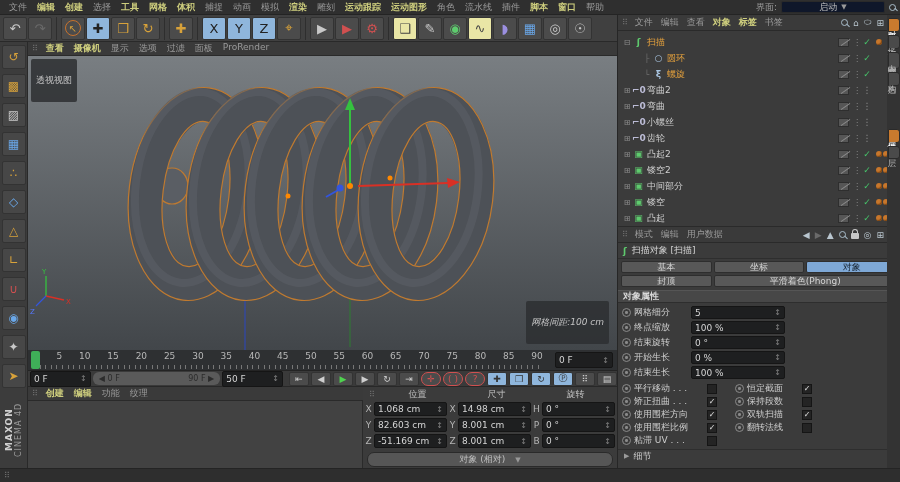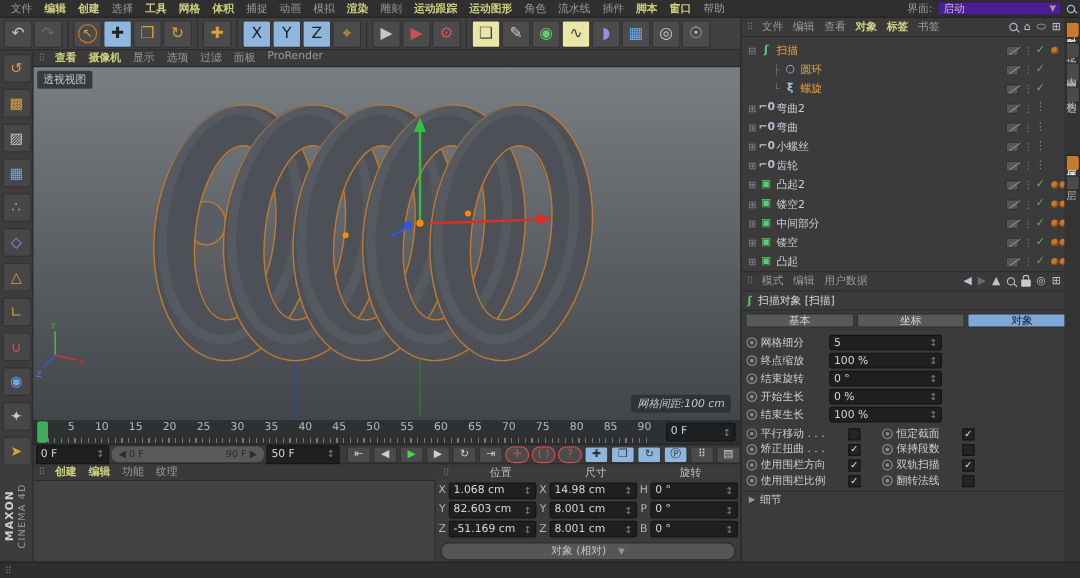--- a/index.html
+++ b/index.html
@@ -8,22 +8,22 @@
   #app { position:relative; width:900px; height:482px; background:#383838; overflow:hidden;
          color:#c8c8c8; font-size:9px; }
 
   
   #menubar { position:absolute; top:0; left:0; width:900px; height:15px; background:#2f2f2f;
              border-bottom:1px solid #242424; display:flex; align-items:center; padding-left:4px; }
   .mi { padding:0 5px; color:#9a9a9a; cursor:default; white-space:nowrap; }
   .mi.hl { color:#cfcf7e; font-weight:bold; }
   #iface { margin-left:auto; display:flex; align-items:center; gap:4px; padding-right:4px; }
   #iface .lbl { color:#9a9a9a; }
-  .dropdown { background:#4c1d95; border:1px solid #2a2a2a; border-radius:2px; height:12px;
-              display:flex; align-items:center; justify-content:space-between; color:#c0c0c0; padding:0 4px; }
+  .dropdown { background:#0f172a; border:1px solid #2a2a2a; border-radius:2px; height:12px;
+              display:flex; align-items:center; justify-content:center; color:#c0c0c0; padding:0 4px; }
   #iface .dropdown { width:104px; }
   .caret { color:#999; font-size:7px; margin-left:4px; }
 
   
   #toolbar { position:absolute; top:15px; left:0; width:617px; height:27px; background:#404040;
              border-bottom:1px solid #292929; display:flex; align-items:center; padding-left:3px; gap:1px; }
   .tb { width:24px; height:23px; background:#4b4b4b; border:1px solid #333; border-radius:2px;
         display:flex; align-items:center; justify-content:center; font-size:13px; color:#d8a23a; }
   .tb.dim { color:#6a6a6a; }
   .tb.blue { background:#8fb6dc; color:#222; }
@@ -42,21 +42,21 @@
   #logo { margin-top:auto; margin-bottom:2px; writing-mode:vertical-rl; transform:rotate(180deg);
           text-align:center; line-height:10px; }
   #logo .l1 { font-weight:bold; color:#cfcfcf; font-size:9px; letter-spacing:1px; }
   #logo .l2 { color:#9a9a9a; font-size:8px; letter-spacing:1px; }
 
   
   #vp-menu { position:absolute; top:42px; left:28px; width:589px; height:14px; background:#3a3a3a;
              border-bottom:1px solid #2a2a2a; display:flex; align-items:center; }
   .grip { color:#6e6e6e; font-size:8px; padding:0 4px; letter-spacing:-1px; }
   #vp-canvas-wrap { position:absolute; top:56px; left:28px; width:589px; height:294px; background:#55595d; }
-  .vp-badge { position:absolute; background:rgba(45,47,49,.85); color:#c4c4c4; padding:1px 5px; border-radius:2px; }
+  .vp-badge { position:absolute; background:rgba(45,47,49,.85); color:#c4c4c4; padding:15px 5px; border-radius:2px; }
   #view-label { top:3px; left:3px; }
   #grid-label { bottom:6px; right:8px;font-style:italic; }
 
   
   #ruler { position:absolute; top:350px; left:28px; width:589px; height:21px; background:#2e3032;
            border-bottom:1px solid #242424; display:flex; }
   #ticks { position:relative; width:523px; height:21px; display:flex; justify-content:space-between;
            padding:1px 8px 0 6px; color:#b8b8b8; }
   #ticks::after { content:""; position:absolute; left:6px; right:8px; bottom:2px; height:4px;
                   background:repeating-linear-gradient(90deg,#777 0,#777 1px,transparent 1px,transparent 5.6px); }
@@ -769,21 +769,26 @@
     <div id="am-title">
       <span class="ticon">ʃ</span>
       <span>扫描对象 [扫描]</span>
     </div>
     <div id="am-tabs">
       <div class="tabrow" id="tabrow1">
           <span class="tab">基本</span>
           <span class="tab">坐标</span>
           <span class="tab active">对象</span>
         </div>
+      <div class="tabrow" id="tabrow2">
+          <span class="tab">封顶</span>
+          <span class="tab w2">平滑着色(Phong)</span>
+        </div>
     </div>
+    <div id="am-section">对象属性</div>
     <div id="am-values" style="padding-top:2px;">
         <div class="vrow">
           <span class="adot"></span>
           <span class="vlabel">网格细分</span>
           <span class="spin">
             <span>5</span>
             <span class="st">↕</span>
           </span>
         </div>
         <div class="vrow">
@@ -848,20 +853,26 @@
           <span class="cb">✓</span>
         </div>
         <div class="chrow">
           <span class="adot"></span>
           <span class="clabel">使用围栏比例</span>
           <span class="cb">✓</span>
           <span class="chspace"></span>
           <span class="adot"></span>
           <span class="clabel r">翻转法线</span>
           <span class="cb"></span>
+        </div>
+        <div class="chrow">
+          <span class="adot"></span>
+          <span class="clabel">粘滞 UV . . .</span>
+          <span class="cb"></span>
+          <span class="chspace"></span>
         </div>
       </div>
     <div id="am-details">
       <span style="font-size:7px;color:#9a9a9a;">▶</span>
       <span>细节</span>
     </div>
 
     <div id="sidetabs">
         <div class="vtab active">对象</div>
         <div class="vtab">场次</div>

